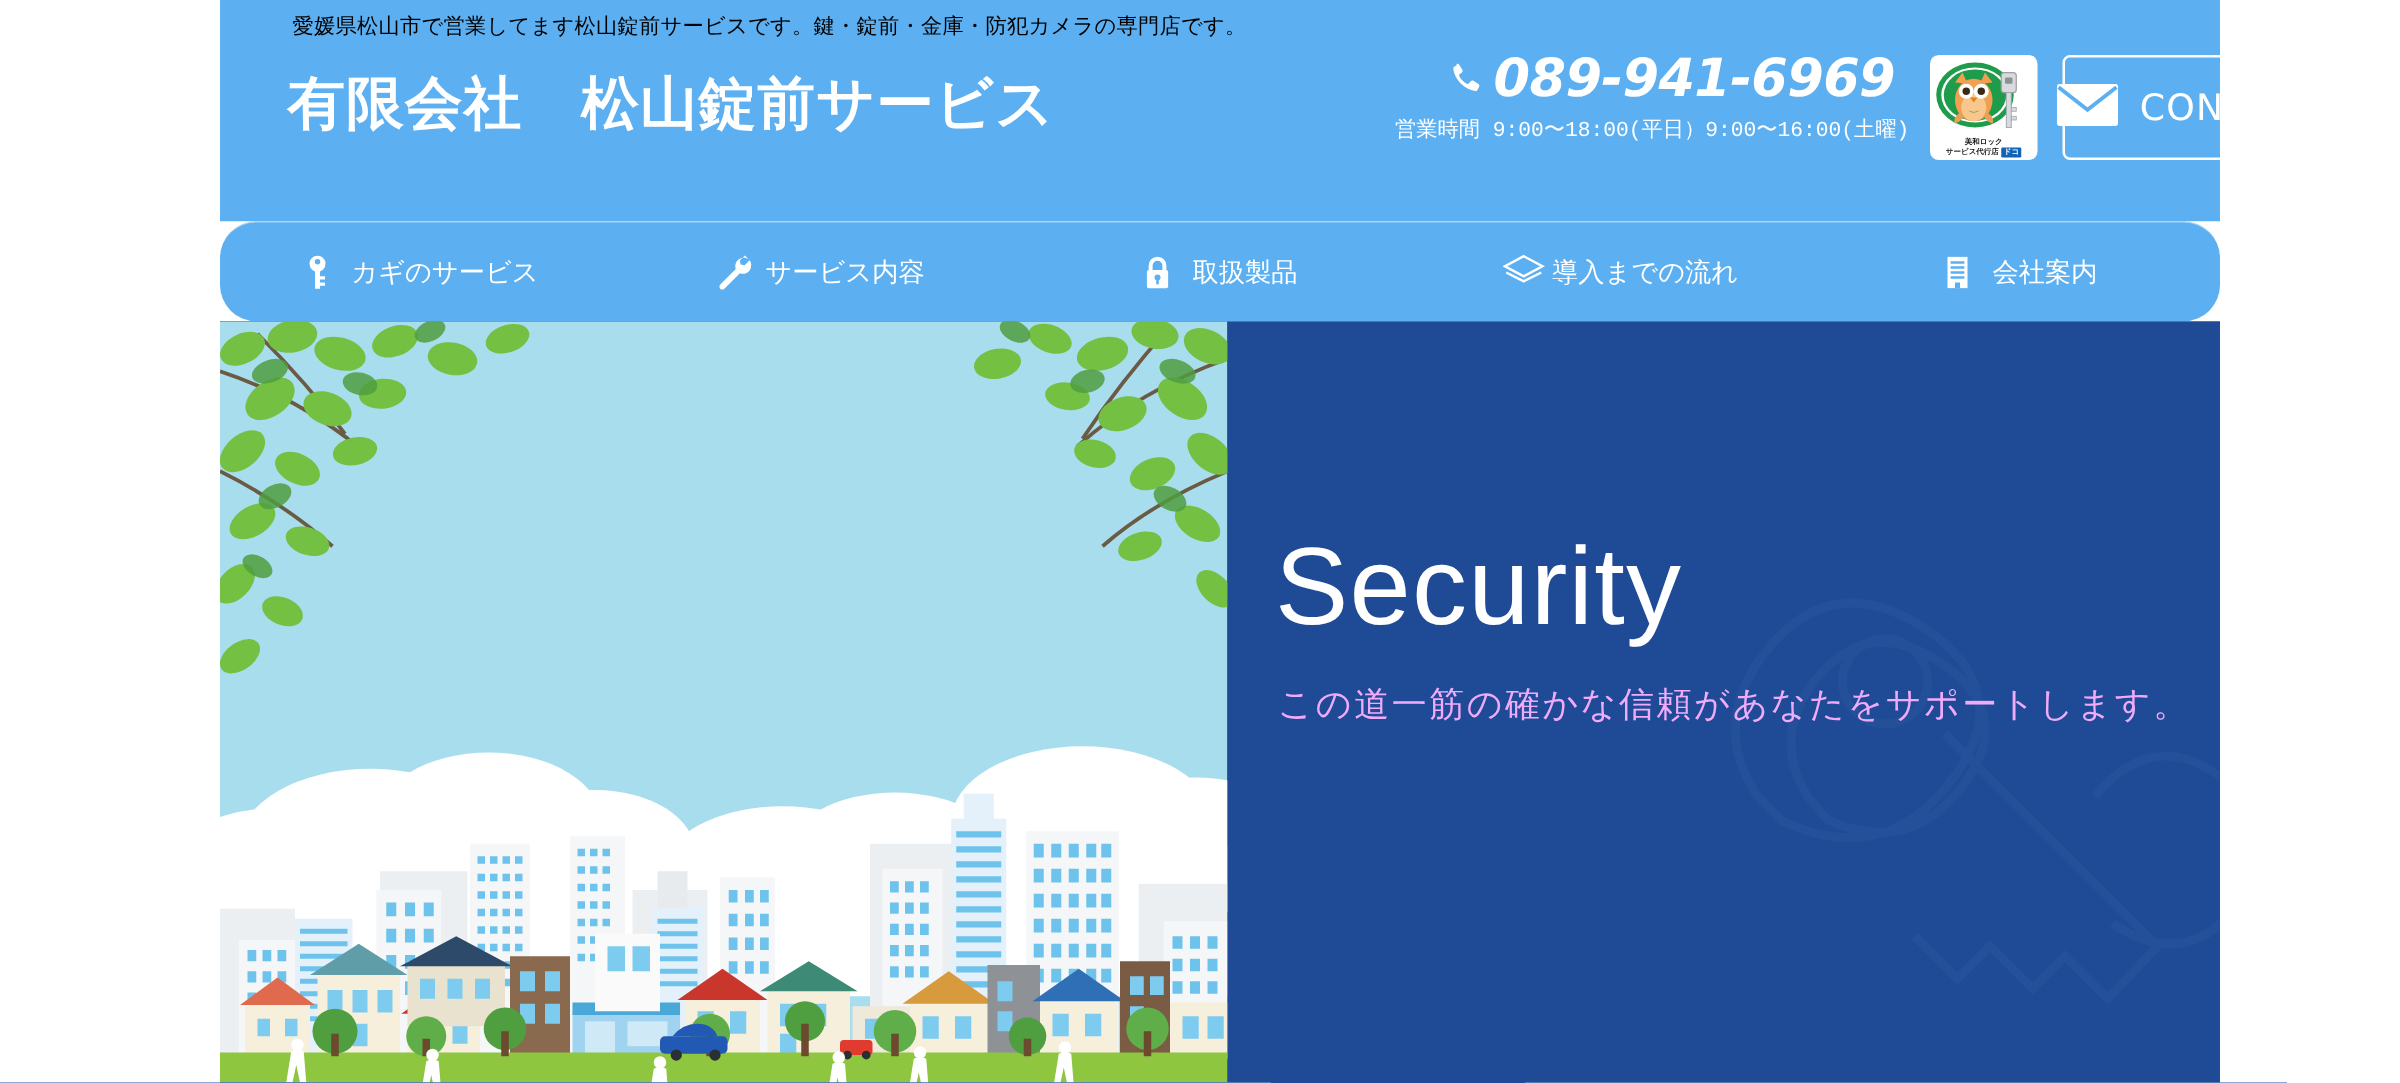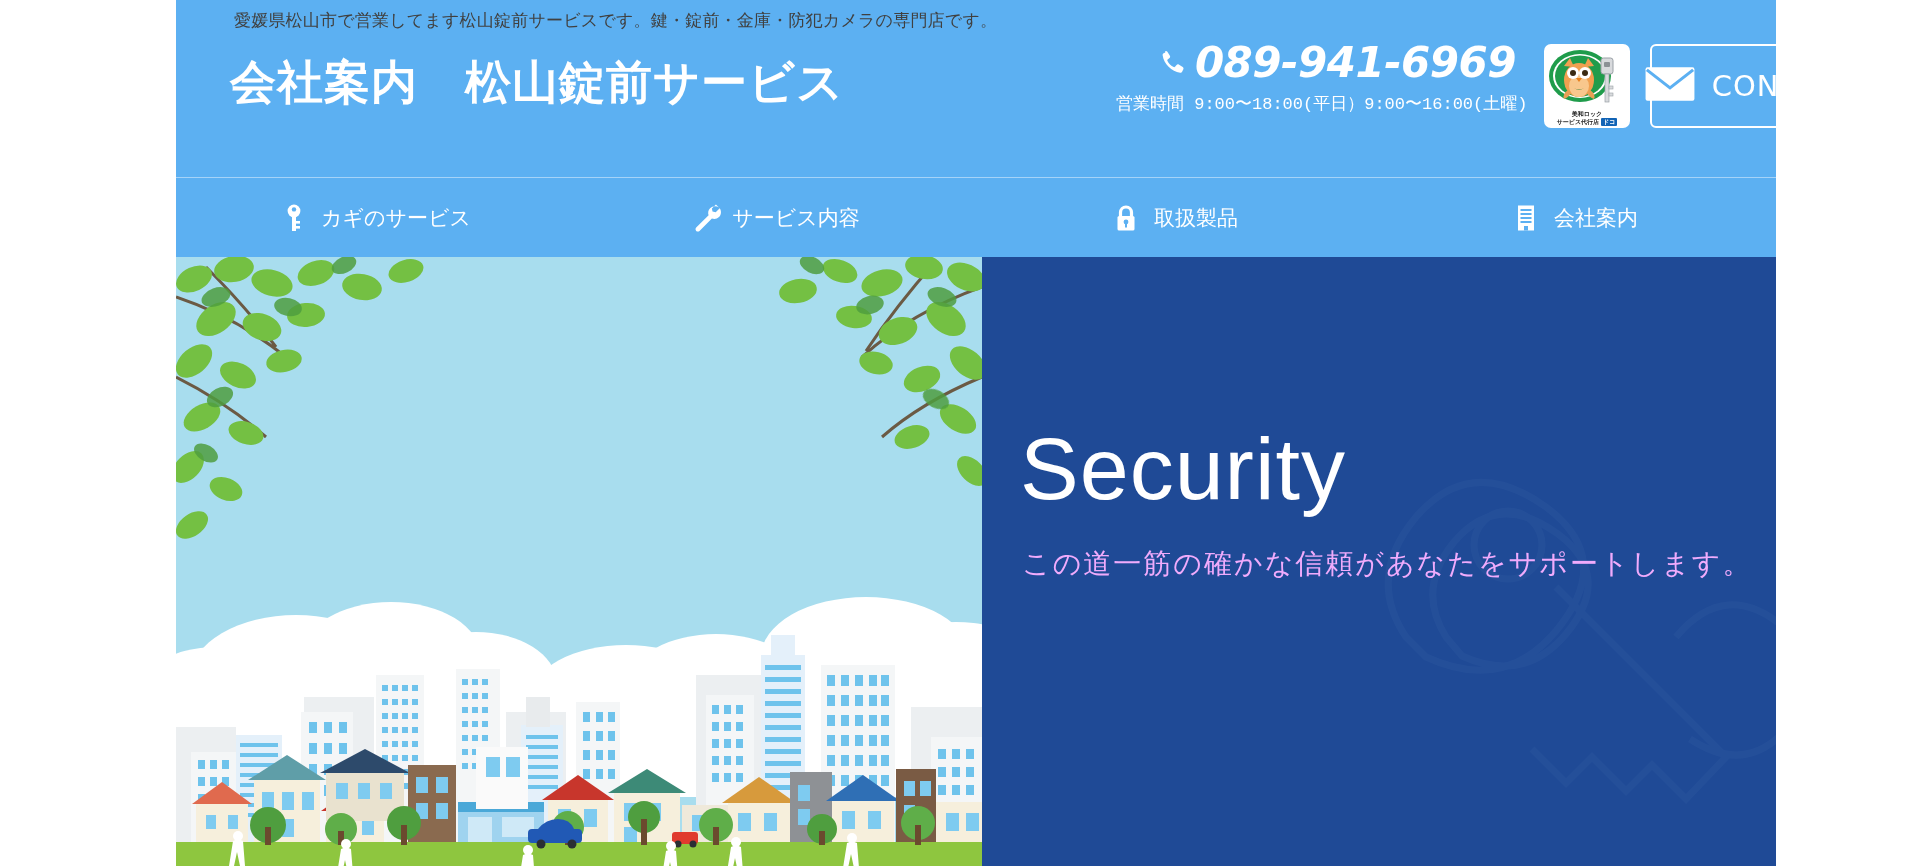--- a/index.html
+++ b/index.html
@@ -16,21 +16,21 @@
     overflow:hidden;
   }
 
   
   .header{
     position:absolute;left:0;top:0;width:1600px;height:177px;
     background:#5cb0f2;
   }
   .tagline{
     position:absolute;left:58px;top:9px;
-    font-size:17px;color:#404040;letter-spacing:0.2px;
+    font-size:17px;color:#000000;letter-spacing:0.2px;
     white-space:nowrap;
     font-family:Liberation Serif, serif;
   }
   .brand{
     position:absolute;left:54px;top:52px;
     font-size:46px;font-weight:bold;color:#ffffff;
     letter-spacing:1px;white-space:nowrap;
     font-family:"DejaVu Sans",sans-serif;
   }
   .phone-block{
@@ -82,21 +82,21 @@
     font-size:29px;color:#ffffff;letter-spacing:1px;
     font-family:"DejaVu Sans",sans-serif;
   }
 
   
   .nav{
     position:absolute;left:0;top:177px;width:1600px;height:80px;
     background:#5cb0f2;
     border-top:1px solid rgba(255,255,255,0.45);
     box-sizing:border-box;
-    display:flex;align-items:center;
+    display:flex;align-items:center;border-radius:29px;
   }
   .nav-item{
     flex:1 1 0;display:flex;align-items:center;justify-content:center;
     gap:14px;cursor:pointer;height:100%;
   }
   .nav-label{
     font-size:21px;color:#ffffff;white-space:nowrap;
     font-family:"DejaVu Sans",sans-serif;
   }
   .nav-ico{width:26px;height:30px;display:block;}
@@ -123,21 +123,21 @@
 </style>
 </head>
 <body>
 
 <div class="page">
 
   <div class="header">
 
     <div class="tagline">愛媛県松山市で営業してます松山錠前サービスです。鍵・錠前・金庫・防犯カメラの専門店です。</div>
 
-    <div class="brand">会社案内　松山錠前サービス</div>
+    <div class="brand">有限会社　松山錠前サービス</div>
 
     <div class="phone-block">
       <div class="phone-row">
         <span class="phone-icon">
           <svg viewBox="0 0 24 24" width="30" height="34">
             <path fill="#ffffff" d="M6.6 2.5c.6-.3 1.3-.1 1.7.5l2 3.2c.35.56.23 1.3-.28 1.72l-1.5 1.25c-.3.25-.4.67-.23 1.02.5 1.05 1.2 2.1 2.1 3 .9.9 1.95 1.6 3 2.1.35.17.77.07 1.02-.23l1.25-1.5c.42-.5 1.16-.63 1.72-.28l3.2 2c.6.37.8 1.1.5 1.7l-1 2c-.3.6-.95.95-1.6.85-3.4-.5-6.6-2.2-9.2-4.8C6.7 12.3 5 9.1 4.5 5.7c-.1-.66.25-1.3.85-1.6l1.25-.6z"></path>
           </svg>
         </span>
         <span class="phone-num">089-941-6969</span>
       </div>
@@ -219,20 +219,29 @@
         <svg viewBox="0 0 24 30" width="24" height="30">
           <path d="M6.5 13 V9.5 a5.5 5.5 0 0 1 11 0 V13" fill="none" stroke="#ffffff" stroke-width="3.2"></path>
           <rect x="3.5" y="13" width="17" height="14.5" rx="1.6" fill="#ffffff"></rect>
           <circle cx="12" cy="19" r="2.4" fill="#5cb0f2"></circle>
           <rect x="11" y="19.5" width="2" height="5" fill="#5cb0f2"></rect>
         </svg>
       </span>
       <span class="nav-label">取扱製品</span>
     </div>
 
+    <div class="nav-item">
+      <span class="nav-ico">
+        <svg viewBox="0 0 34 26" width="34" height="26">
+          <path d="M17 2 L32 10 L17 18 L2 10 Z" fill="none" stroke="#ffffff" stroke-width="2"></path>
+          <path d="M3 15 L17 22 L31 15" fill="none" stroke="#ffffff" stroke-width="2"></path>
+        </svg>
+      </span>
+      <span class="nav-label">導入までの流れ</span>
+    </div>
 
     <div class="nav-item">
       <span class="nav-ico">
         <svg viewBox="0 0 24 30" width="24" height="30">
           <rect x="4" y="2.5" width="16" height="25" fill="#ffffff"></rect>
           <g fill="#5cb0f2">
             <rect x="6.5" y="6" width="11" height="2"></rect>
             <rect x="6.5" y="10" width="11" height="2"></rect>
             <rect x="6.5" y="14" width="11" height="2"></rect>
             <rect x="6.5" y="18" width="11" height="2"></rect>

